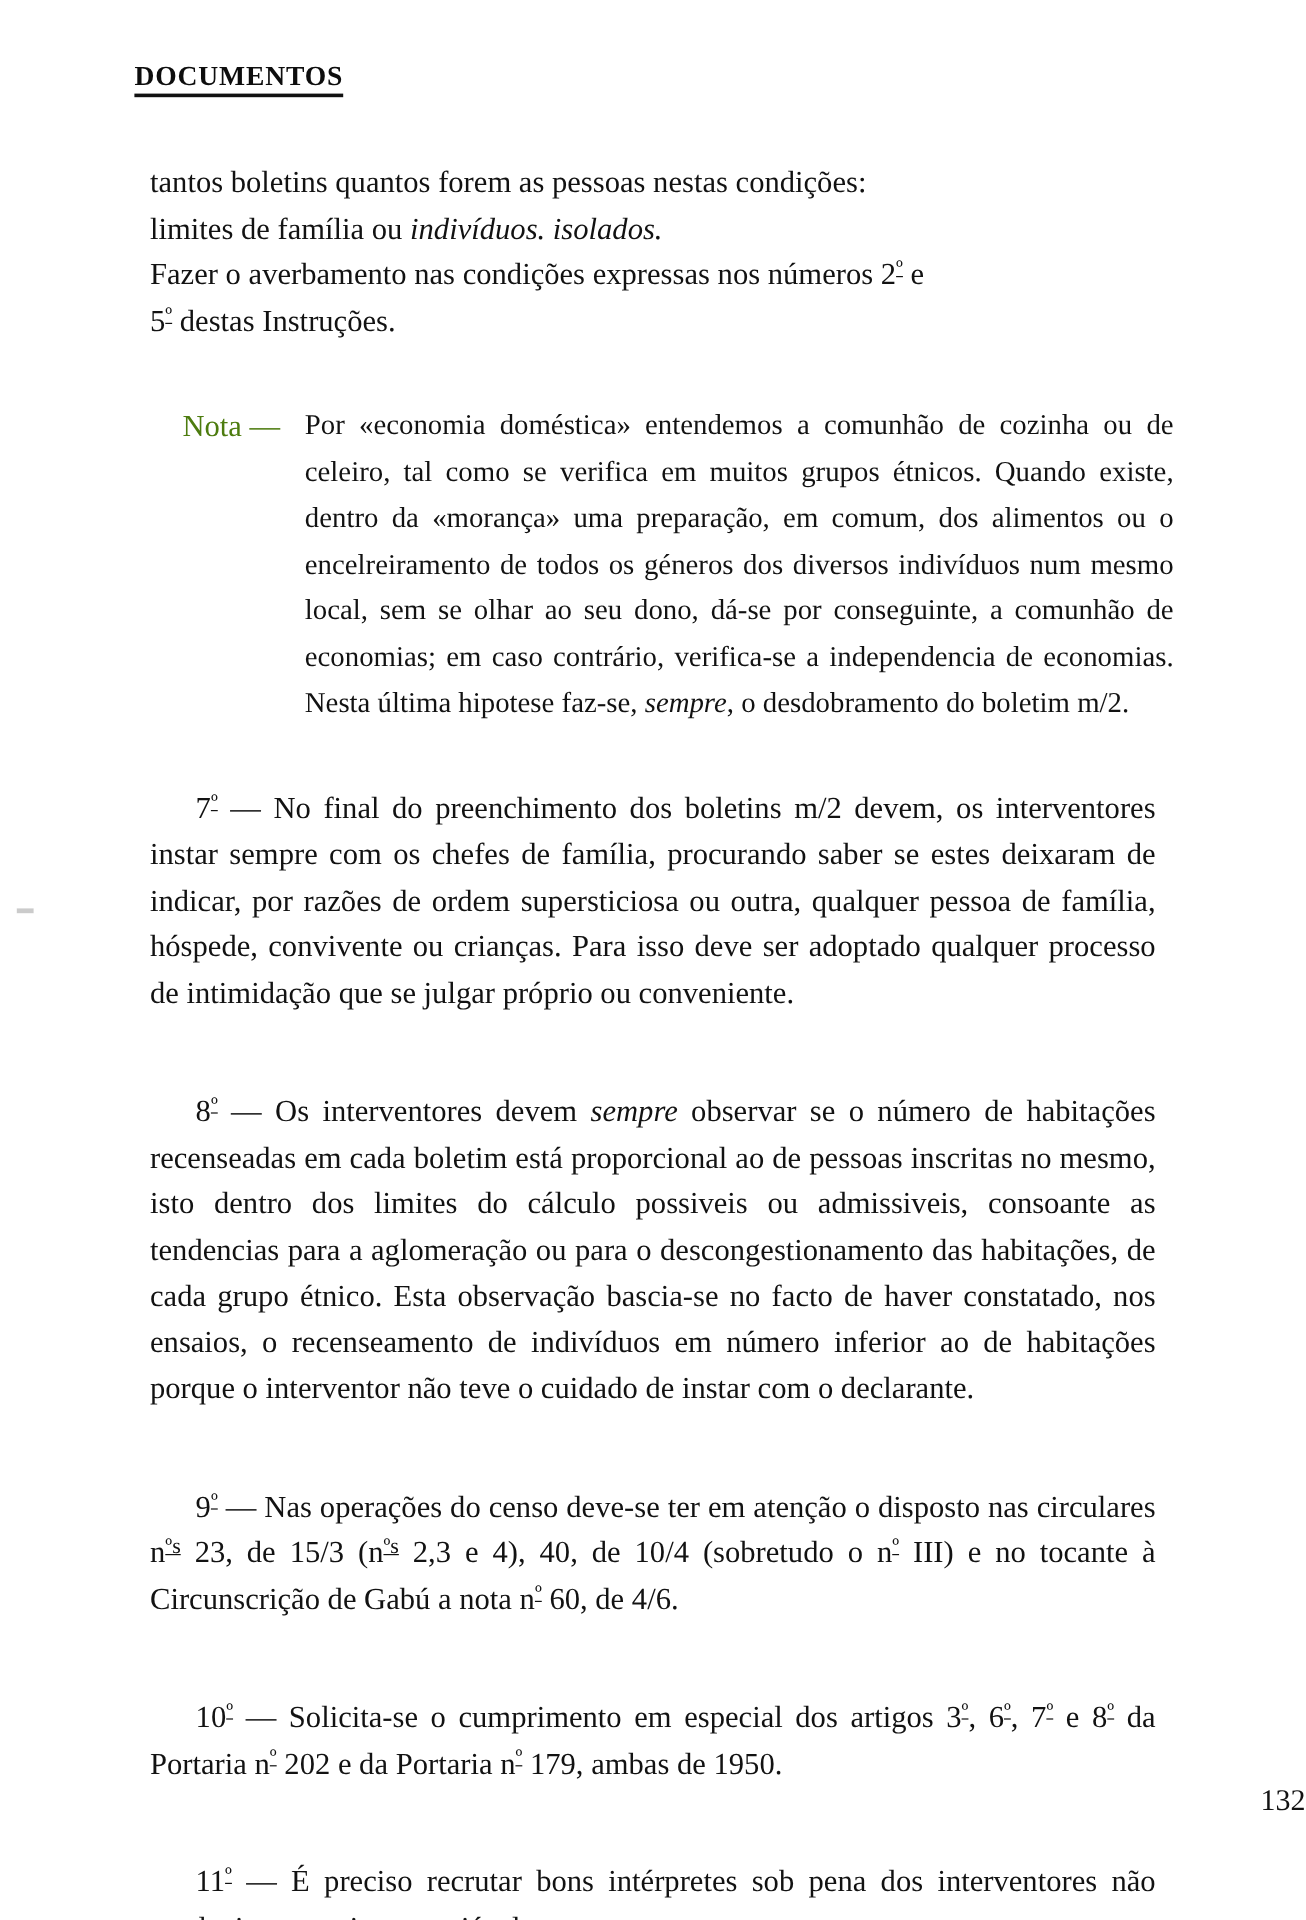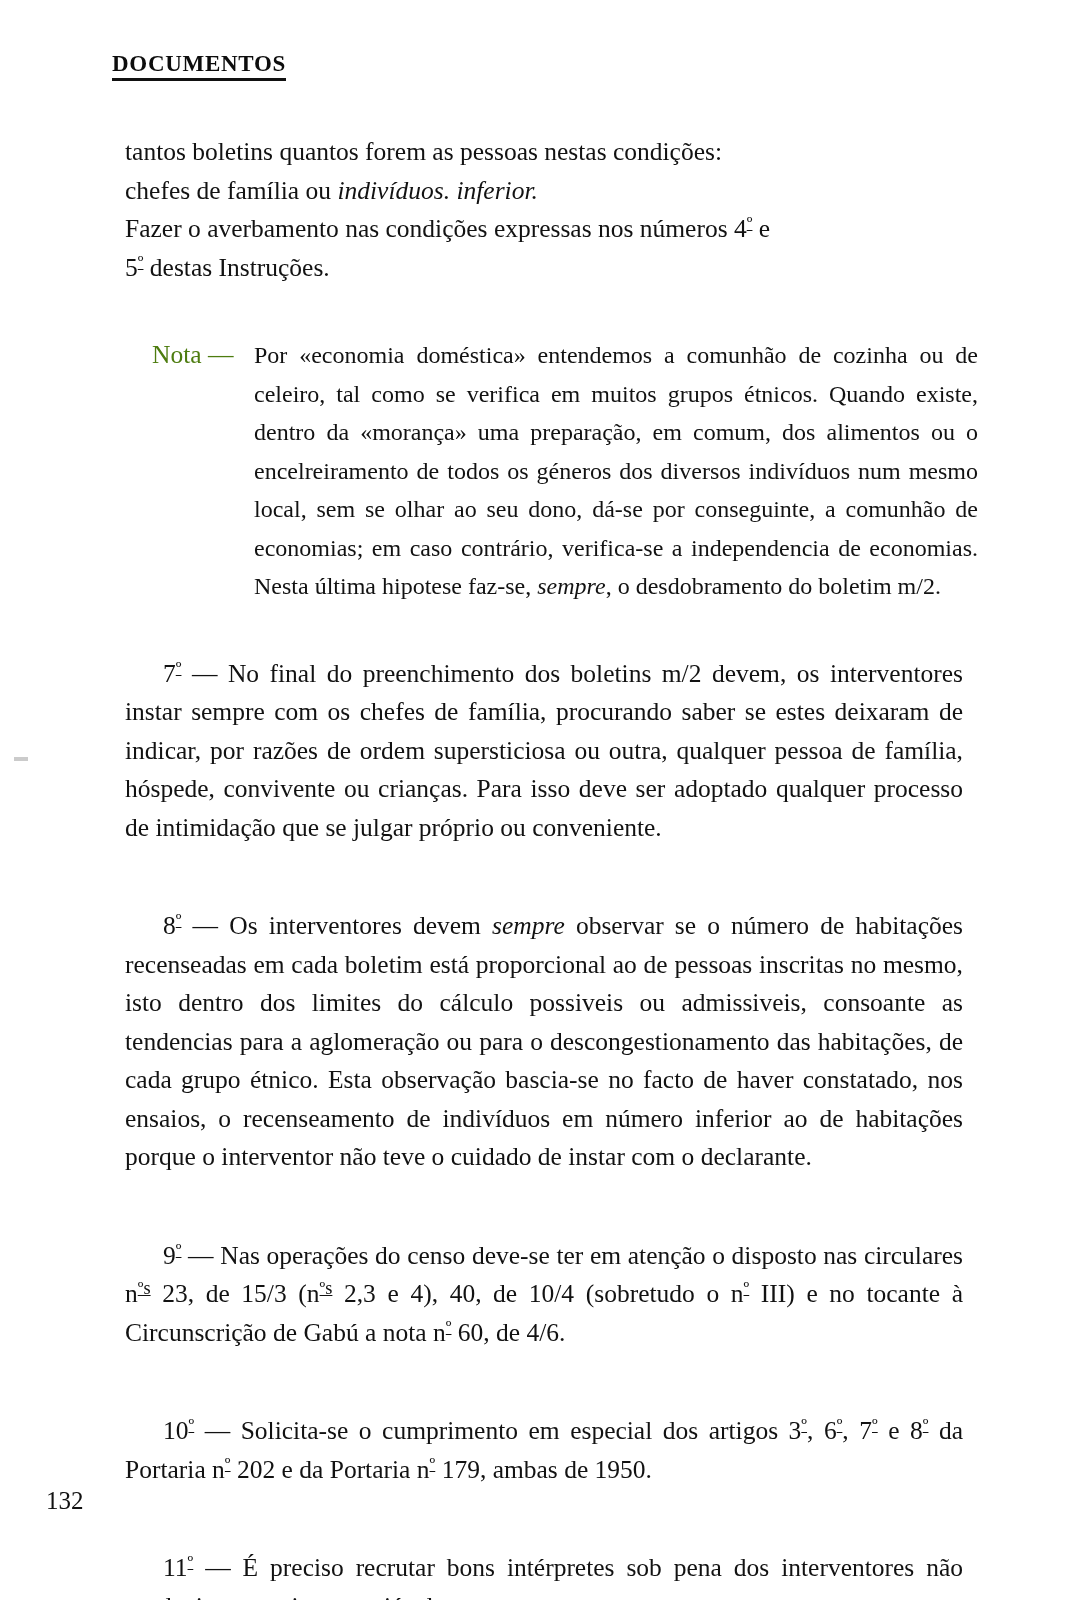--- a/index.html
+++ b/index.html
@@ -100,21 +100,21 @@
     text-decoration: underline;
     text-underline-offset: 1px;
   }
 
   
   .folio {
     position: absolute;
     left: 0;
     right: 0;
     top: 1487px;
-    text-align: left;
+    text-align: right;
     font-size: 25px;
     color: #121212;
     padding-left: 46px;
   }
 
   
   .scan-speck {
     position: absolute;
     left: 14px;
     top: 757px;
@@ -131,21 +131,21 @@
 
   <div class="running-head">
     <span>DOCUMENTOS</span>
     <span class="rh-rule"></span>
   </div>
 
   <div class="scan-speck"></div>
 
   <div class="column">
 
-    <p class="body"><span>tantos boletins quantos forem as pessoas nestas condições:</span><br><span>chefes de família ou </span><i>indivíduos. inferior.</i><br><span>Fazer o averbamento nas condições expressas nos números 4</span><span class="ord">º</span><span> e</span><br><span>5</span><span class="ord">º</span><span> destas Instruções.</span></p>
+    <p class="body"><span>tantos boletins quantos forem as pessoas nestas condições:</span><br><span>limites de família ou </span><i>indivíduos. isolados.</i><br><span>Fazer o averbamento nas condições expressas nos números 2</span><span class="ord">º</span><span> e</span><br><span>5</span><span class="ord">º</span><span> destas Instruções.</span></p>
 
     <div class="gap-lg"></div>
 
     <div class="nota-block">
       <div class="nota-label">Nota —</div>
       <div class="nota-body"><span>Por «economia doméstica» entendemos a comunhão de cozinha ou de celeiro, tal como se verifica em muitos grupos étnicos. Quando existe, dentro da «morança» uma preparação, em comum, dos alimentos ou o encelreiramento de todos os géneros dos diversos indivíduos num mesmo local, sem se olhar ao seu dono, dá-se por conseguinte, a comunhão de economias; em caso contrário, verifica-se a independencia de economias. Nesta última hipotese faz-se, </span><i>sempre</i><span>, o desdobramento do boletim m/2.</span></div>
     </div>
 
     <div class="gap-lg"></div>
 

